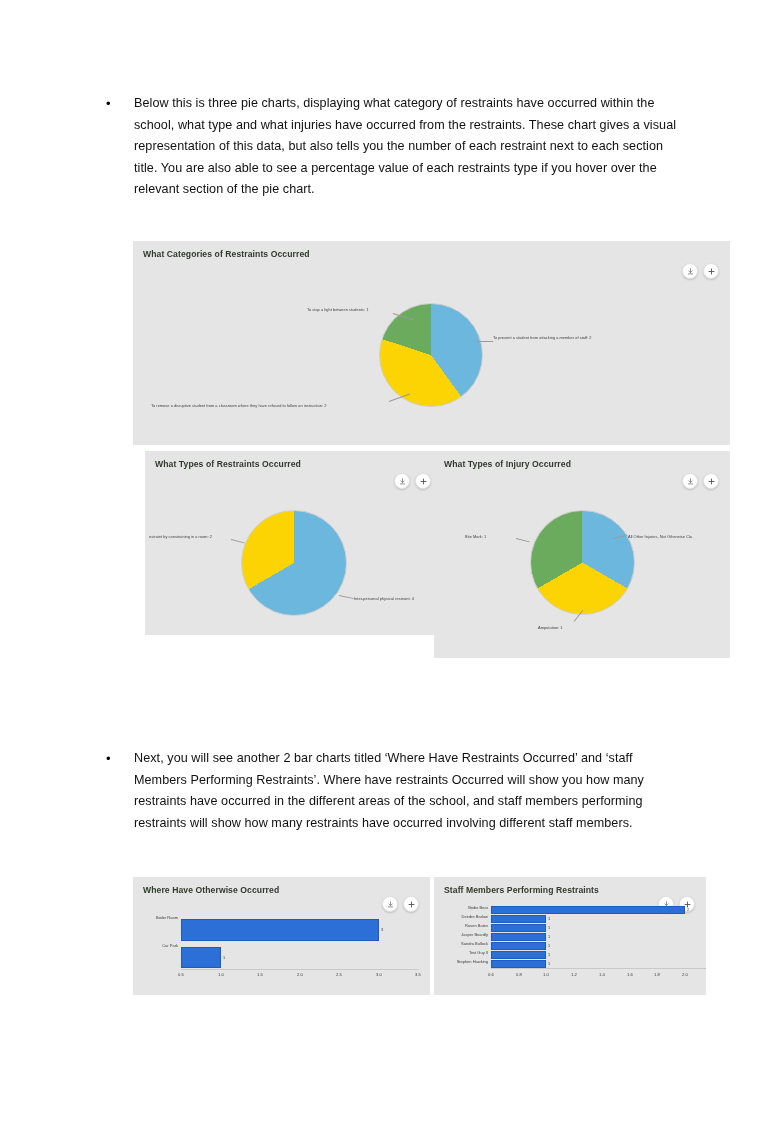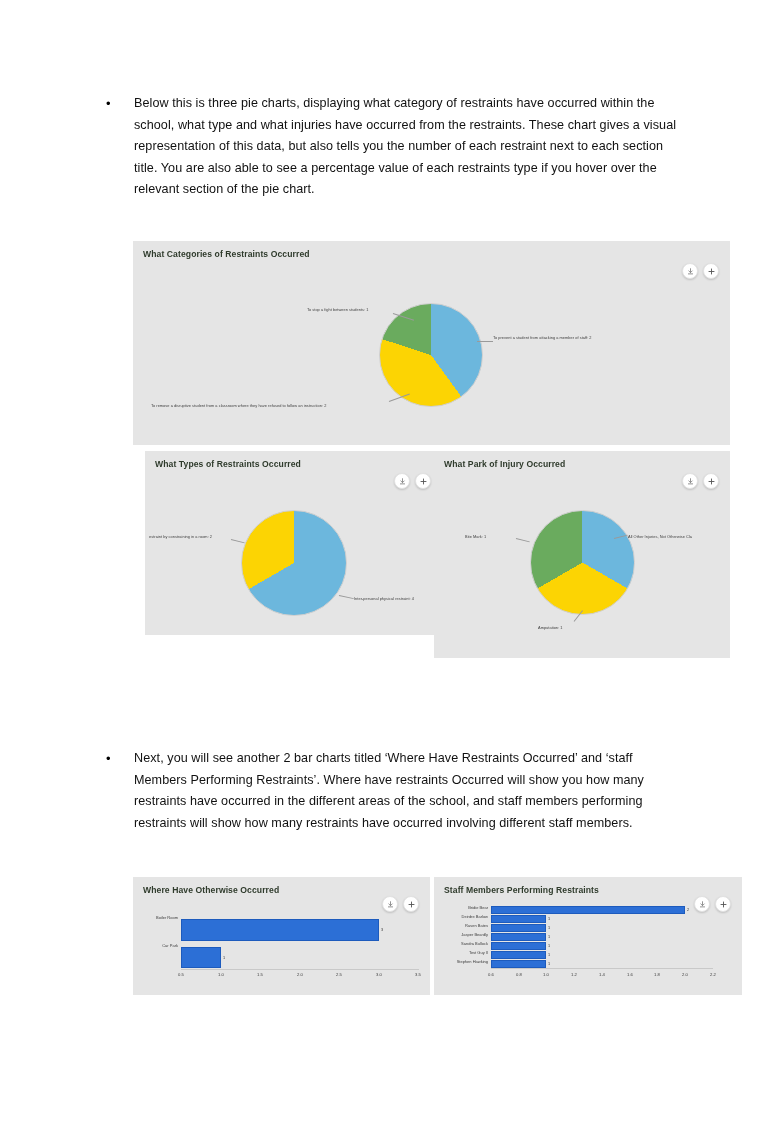--- a/index.html
+++ b/index.html
@@ -197,21 +197,21 @@
               border:1px solid #cfcfcf;"></div>
 
   <div class="pie-label" style="left:4px; top:83px;">estraint by constraining in a room: 2</div>
   <div class="leader" style="left:86px; top:88px; width:14px; transform:rotate(14deg); transform-origin:left center;"></div>
 
   <div class="pie-label" style="left:209px; top:145px;">Inter-personal physical restraint: 4</div>
   <div class="leader" style="left:194px; top:144px; width:15px; transform:rotate(12deg); transform-origin:left center;"></div>
 </div>
 
 <div class="panel" id="panel-types-injury" style="left:434px; top:451px; width:296px; height:207px;">
-  <div class="panel-title">What Park of Injury Occurred</div>
+  <div class="panel-title">What Types of Injury Occurred</div>
 
   <div class="panel-actions" style="right:11px; top:22px;">
     <div class="icon-btn">
       <svg width="7" height="7" viewBox="0 0 10 10">
           <path d="M5 1v5M2.6 4.2L5 6.6l2.4-2.4M2 8.4h6" stroke="#666" stroke-width="1" fill="none" stroke-linecap="round"></path>
         </svg>
     </div>
     <div class="icon-btn">
       <svg width="7" height="7" viewBox="0 0 10 10">
           <path d="M5 1.4v7.2M1.4 5h7.2" stroke="#555" stroke-width="1.3" stroke-linecap="round"></path>
@@ -274,21 +274,21 @@
 
   <div class="tick-label" style="left:48px; top:95px;">0.5</div>
   <div class="tick-label" style="left:88px; top:95px;">1.0</div>
   <div class="tick-label" style="left:127px; top:95px;">1.5</div>
   <div class="tick-label" style="left:167px; top:95px;">2.0</div>
   <div class="tick-label" style="left:206px; top:95px;">2.5</div>
   <div class="tick-label" style="left:246px; top:95px;">3.0</div>
   <div class="tick-label" style="left:285px; top:95px;">3.5</div>
 </div>
 
-<div class="panel" id="panel-staff-members" style="left:434px; top:877px; width:308px; height:118px;">
+<div class="panel" id="panel-staff-members" style="left:434px; top:877px; width:272px; height:118px;">
   <div class="panel-title">Staff Members Performing Restraints</div>
 
   <div class="panel-actions" style="right:11px; top:19px;">
     <div class="icon-btn">
       <svg width="7" height="7" viewBox="0 0 10 10">
           <path d="M5 1v5M2.6 4.2L5 6.6l2.4-2.4M2 8.4h6" stroke="#666" stroke-width="1" fill="none" stroke-linecap="round"></path>
         </svg>
     </div>
     <div class="icon-btn">
       <svg width="7" height="7" viewBox="0 0 10 10">

